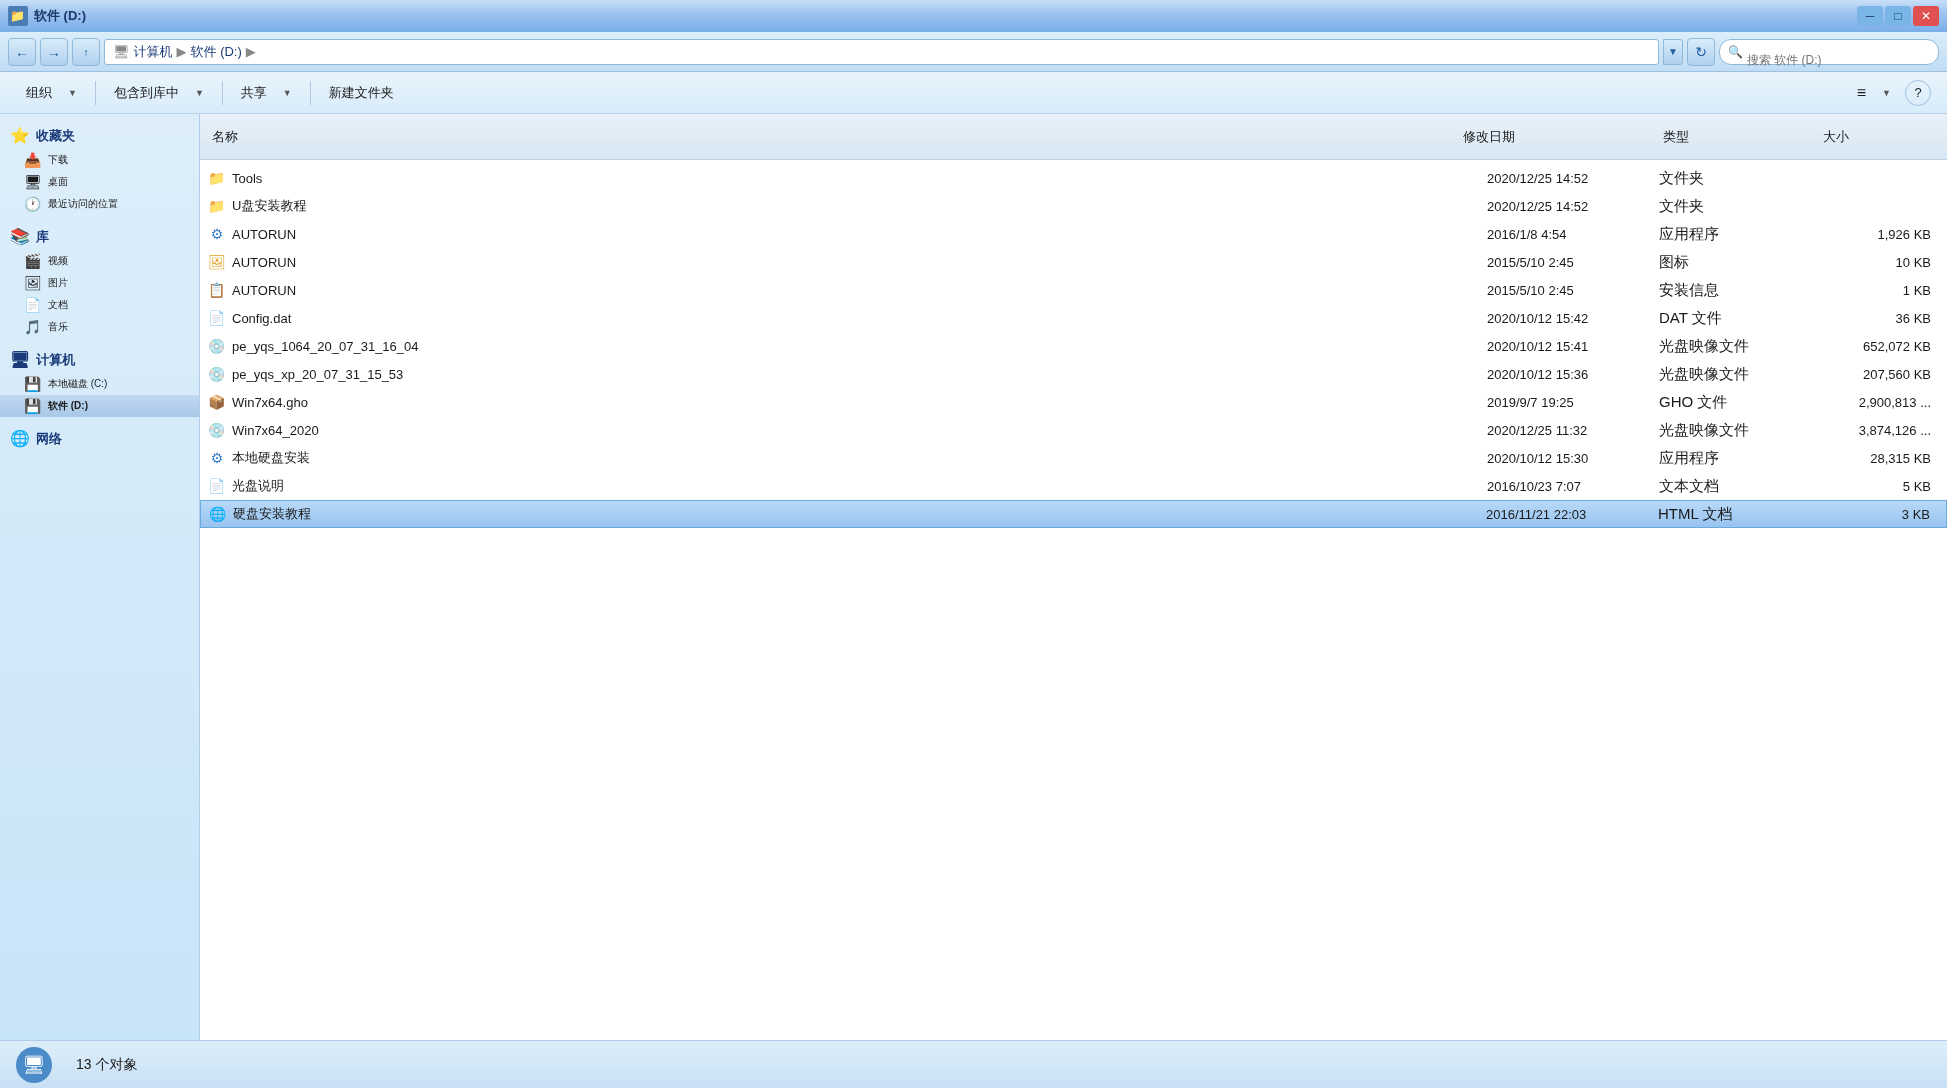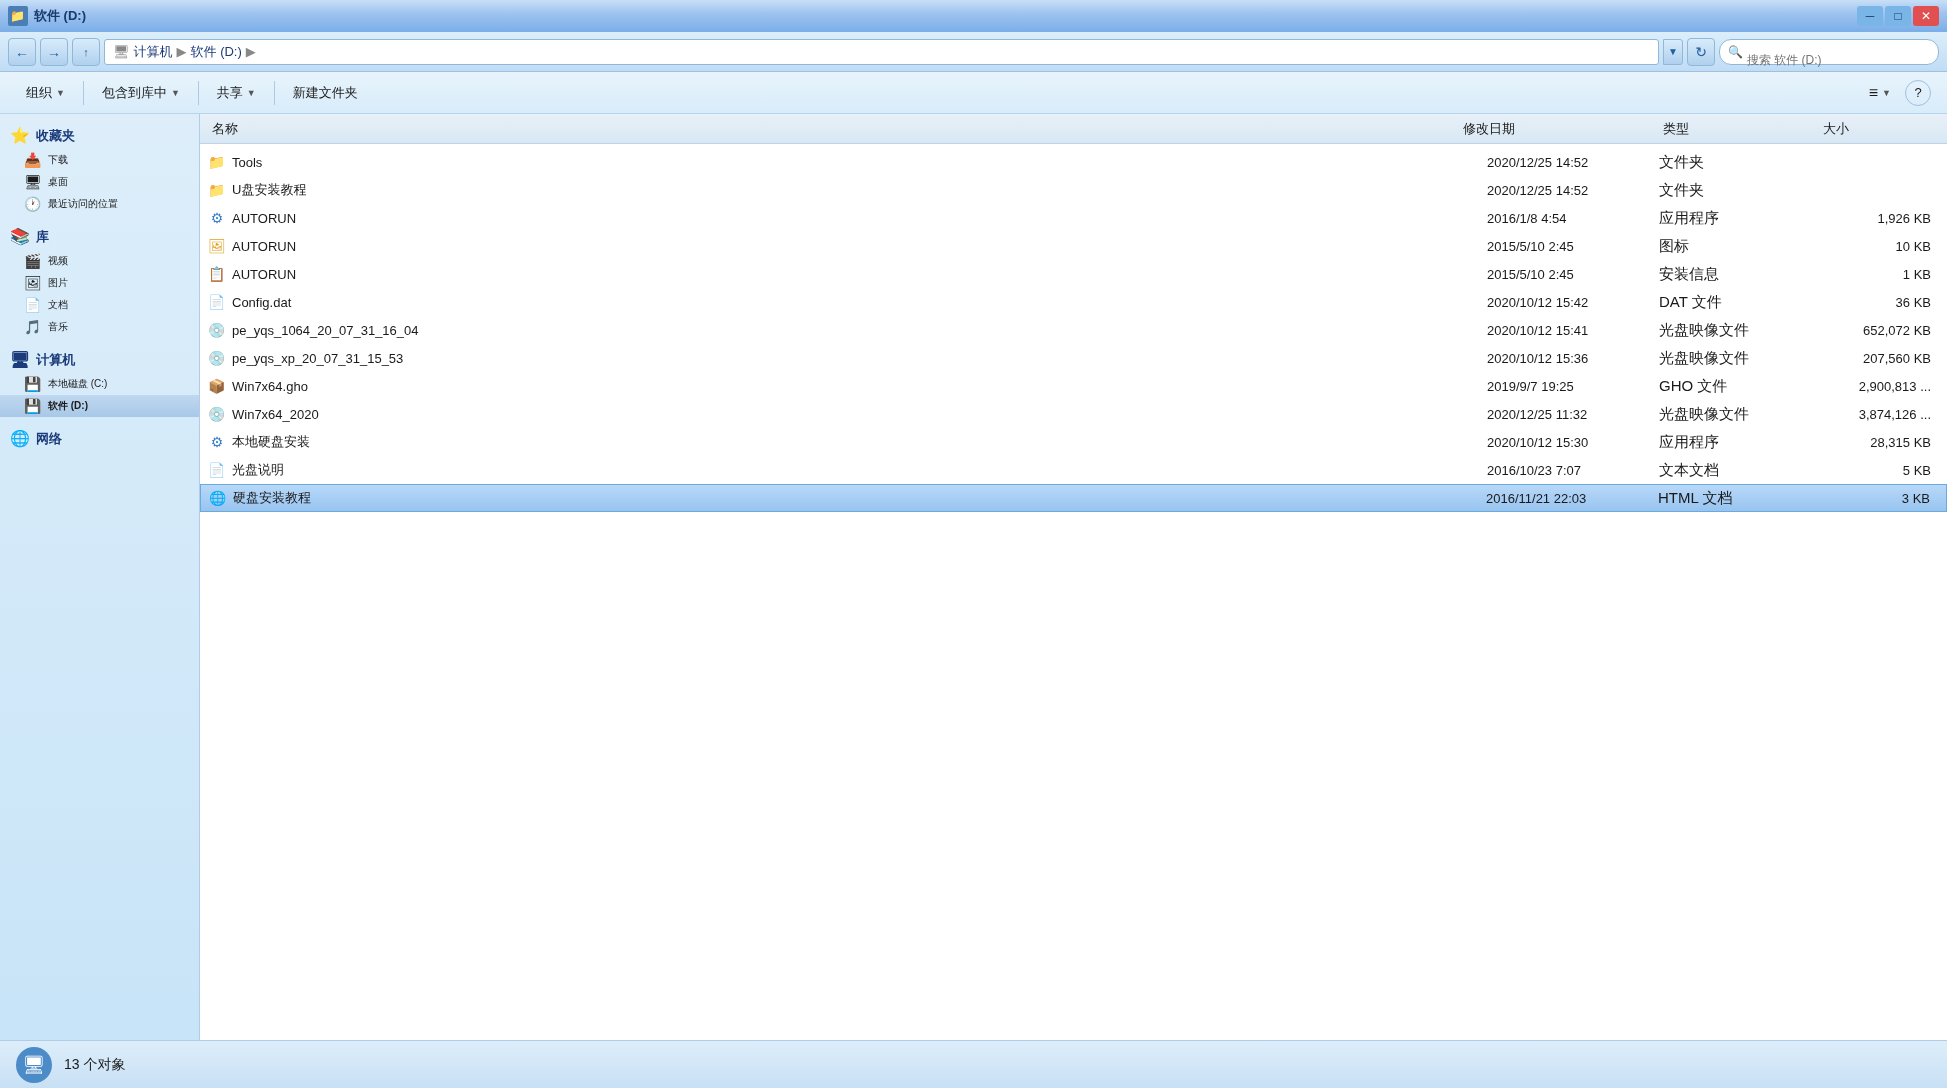--- a/index.html
+++ b/index.html
@@ -144,21 +144,21 @@
     }
     .toolbar-btn {
       height: 30px;
       padding: 0 10px;
       background: transparent;
       border: none;
       border-radius: 3px;
       cursor: pointer;
       font-size: 13px;
       color: #1a1a1a;
-      display: flex; align-items: center; gap: 4px;
+      display: flex; align-items: center; gap: 16px;
     }
     .toolbar-btn .arrow { font-size: 9px; color: #555; }
     .toolbar-separator {
       width: 1px;
       height: 24px;
       background: #b0c8e0;
       margin: 0 4px;
     }
 
     
@@ -215,21 +215,21 @@
       background: #fff;
     }
 
     
     .col-headers {
       display: grid;
       grid-template-columns: 1fr 200px 160px 120px;
       background: linear-gradient(to bottom, #e8f0f8, #d8e8f4);
       border-bottom: 1px solid #c0d4e8;
       padding: 0 8px;
-      height: 30px;
+      height: 46px;
       align-items: center;
     }
     .col-header {
       font-size: 13px;
       color: #1a1a1a;
       font-weight: normal;
       padding: 0 4px;
       cursor: pointer;
       user-select: none;
     }
@@ -275,21 +275,21 @@
       gap: 12px;
     }
     .status-icon {
       width: 36px; height: 36px;
       background: #4a8bc8;
       border-radius: 50%;
       display: flex; align-items: center; justify-content: center;
       font-size: 18px;
       color: #fff;
     }
-    .status-text { font-size: 14px; color: #1a1a1a; }
+    .status-text { font-size: 14px; color: #1a1a1a; margin-left: 12px; }
 
     
     .icon-folder { color: #f0c040; }
     .icon-folder-special { color: #e08820; }
     .icon-exe { color: #3a80c8; }
     .icon-gho { color: #808080; }
     .icon-iso { color: #c03080; }
     .icon-dat { color: #606060; }
     .icon-txt { color: #606060; }
     .icon-html { color: #e05020; }

